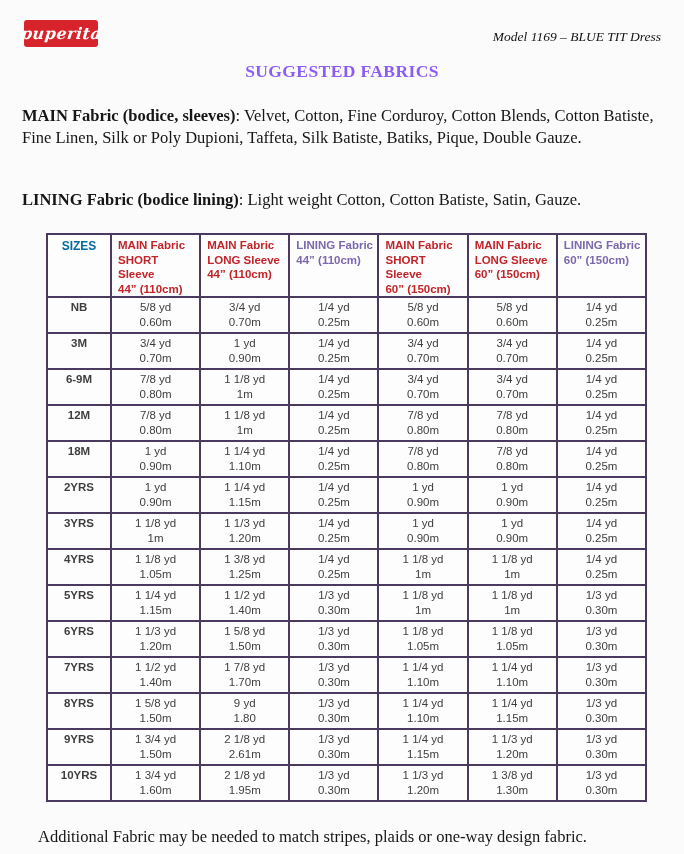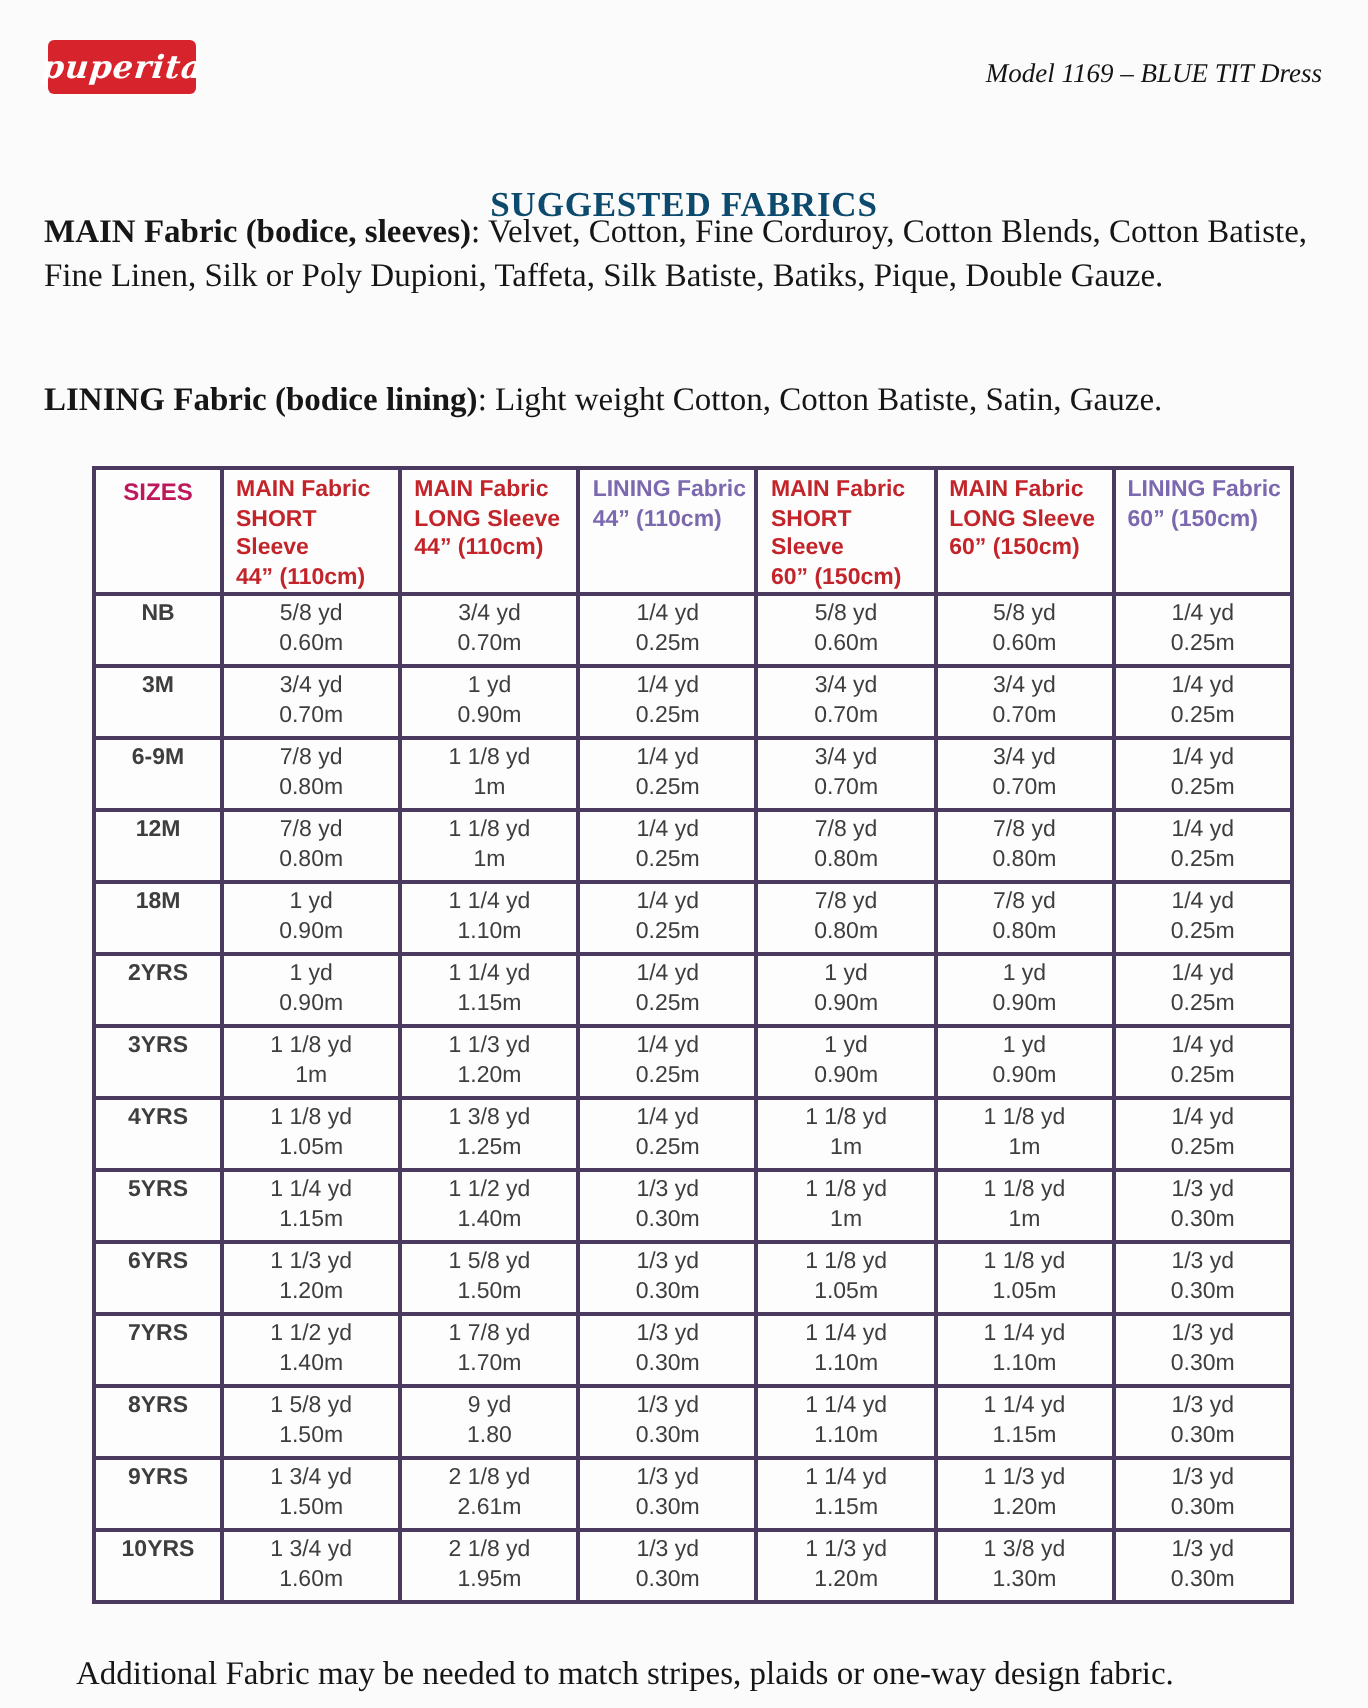--- a/index.html
+++ b/index.html
@@ -67,39 +67,39 @@
 <body>
 
 <div class="page">
 
   <div class="logo" style="background: rgb(215, 35, 43);">
     <span class="logo-text">puperita</span>
   </div>
 
   <div class="doc-ref">Model 1169 – BLUE TIT Dress</div>
 
-  <h1 class="title" style="color: #0c4a6e; margin-top: 31px;">SUGGESTED FABRICS</h1>
+  <h1 class="title" style="color: #8b5cf6;">SUGGESTED FABRICS</h1>
 
   <p class="para para-lining"><b>LINING Fabric (bodice lining)</b><span>: Light weight Cotton, Cotton Batiste, Satin, Gauze.</span></p>
 
   <p class="para para-main"><b>MAIN Fabric (bodice, sleeves)</b><span>: Velvet, Cotton, Fine Corduroy, Cotton Blends, Cotton Batiste, Fine Linen, Silk or Poly Dupioni, Taffeta, Silk Batiste, Batiks, Pique, Double Gauze.</span></p>
 
   <table class="fabric-table">
     <colgroup>
       <col style="width:64px">
       <col>
         <col>
         <col>
         <col>
         <col>
         <col>
     </colgroup>
     <thead>
       <tr>
-        <th class="sizes-header" style="color: #be185d;">SIZES</th>
+        <th class="sizes-header" style="color: #0369a1;">SIZES</th>
       <th style="color: rgb(194, 36, 42);">
             <div>MAIN Fabric</div>
             <div>SHORT Sleeve</div>
             <div>44” (110cm)</div>
           </th>
           <th style="color: rgb(194, 36, 42);">
             <div>MAIN Fabric</div>
             <div>LONG Sleeve</div>
             <div>44” (110cm)</div>
           </th>

